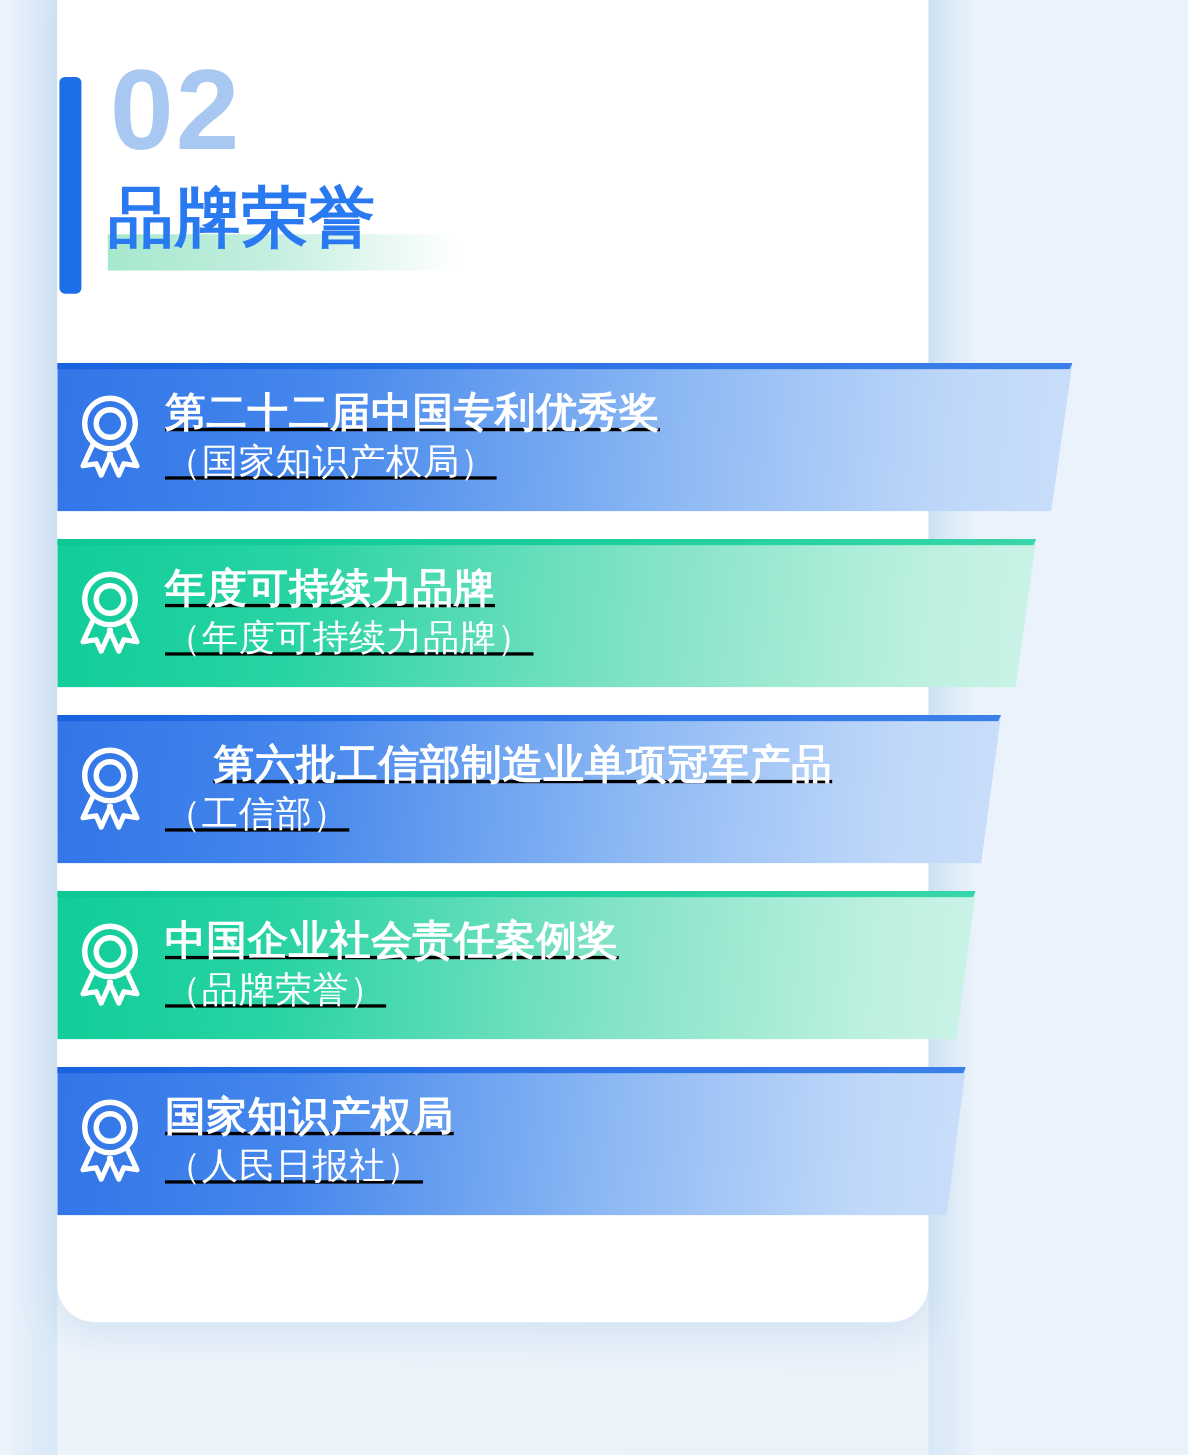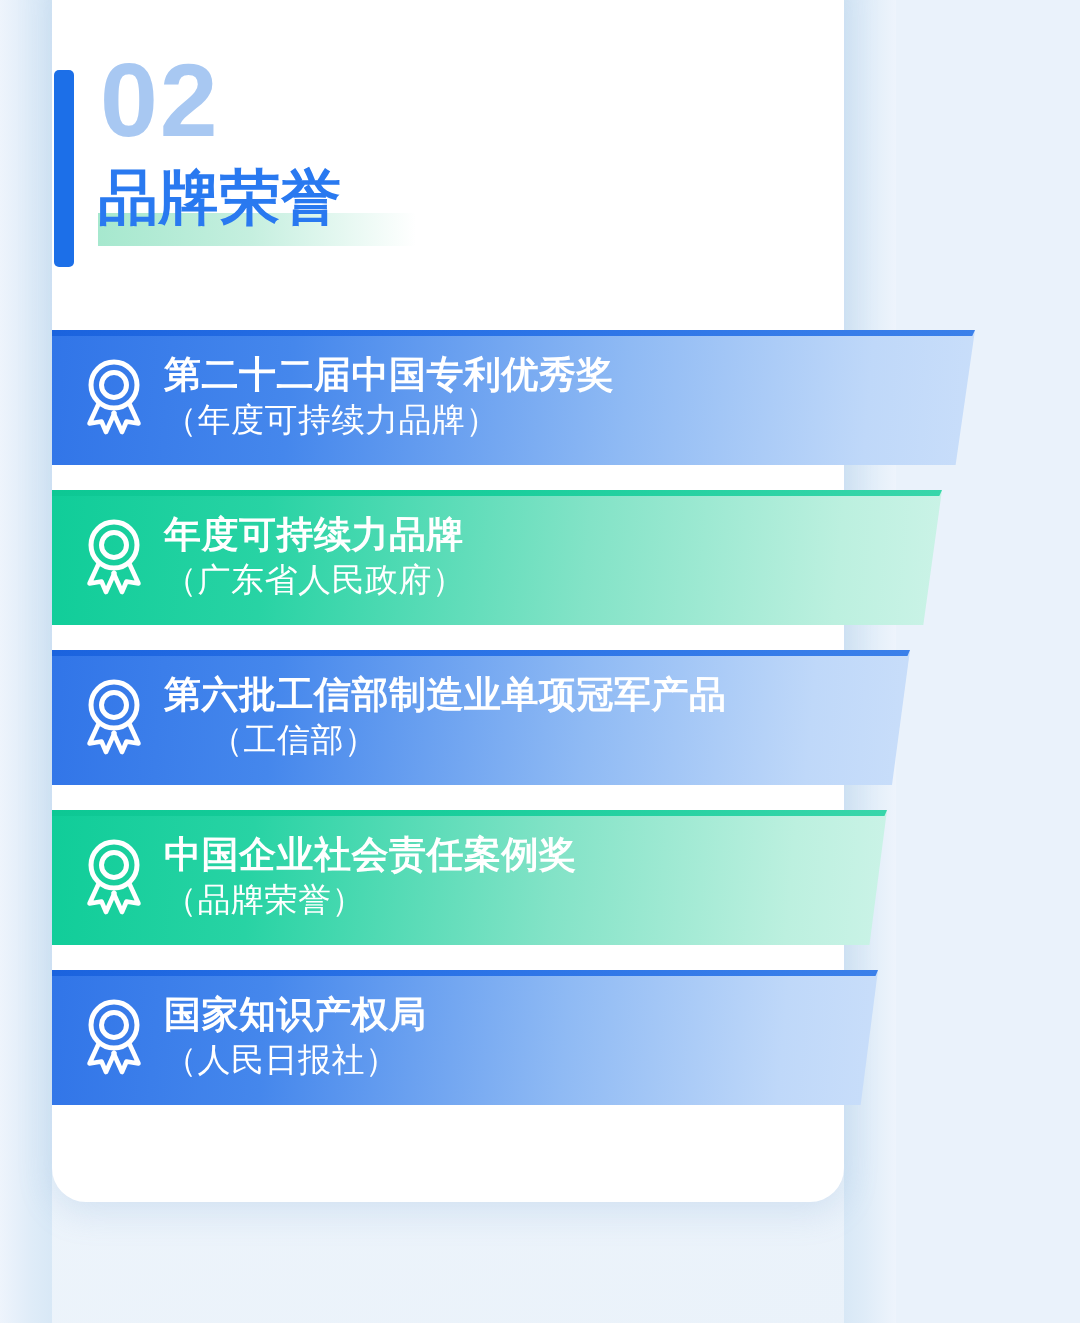--- a/index.html
+++ b/index.html
@@ -111,21 +111,22 @@
   .v-blue .award-stripe { background:linear-gradient(95deg,#1B63DE 0%,#2A72E6 45%,#3B80EA 100%); }
   
   .v-green .award-body   { background:linear-gradient(95deg,#10CD99 0%,#28D3A4 24%,#83E3C7 60%,#BCF0DF 88%,#CBF3E7 100%); }
   .v-green .award-stripe { background:linear-gradient(95deg,#0DC894 0%,#1ACE9C 50%,#38D6AA 100%); }
 
   .award-content {
     position:absolute;
     inset:0;
     display:flex;
     align-items:center;
-    padding-left:26px;
+    padding-left:12px;
+    text-decoration:underline;
   }
   .medal-icon {
     flex:0 0 auto;
     width:72px; height:88px;
     margin-right:14px;
     display:flex; align-items:center; justify-content:center;
   }
   .medal-icon svg { display:block; }
   .award-text { color:#ffffff; }
   .award-name {
@@ -180,65 +181,65 @@
         <svg width="66" height="82" viewBox="0 0 66 82" fill="none" aria-hidden="true">
           <path d="M33 4 L33 4" stroke="none"></path>
           <circle cx="33" cy="28" r="23" stroke="#ffffff" stroke-width="5" fill="none"></circle>
           <circle cx="33" cy="28" r="12.5" stroke="#ffffff" stroke-width="5" fill="none"></circle>
           <path d="M17.5 47 L8.5 66.5 L20.5 64.5 L25 75 L33.5 56" stroke="#ffffff" stroke-width="4.6" fill="none" stroke-linejoin="round" stroke-linecap="round"></path>
           <path d="M48.5 47 L57.5 66.5 L45.5 64.5 L41 75 L32.5 56" stroke="#ffffff" stroke-width="4.6" fill="none" stroke-linejoin="round" stroke-linecap="round"></path>
         </svg>
       </span>
       <span class="award-text">
         <span class="award-name" style="display: block;">第二十二届中国专利优秀奖</span>
+        <span class="award-issuer" style="display: block;">（国家知识产权局）</span>
+      </span>
+    </div>
+  </div>
+
+  <div class="award-row v-green w2">
+    <div class="award-shape">
+      <div class="award-body"></div>
+      <div class="award-stripe"></div>
+    </div>
+    <div class="award-content">
+      <span class="medal-icon">
+        <svg width="66" height="82" viewBox="0 0 66 82" fill="none" aria-hidden="true">
+          <path d="M33 4 L33 4" stroke="none"></path>
+          <circle cx="33" cy="28" r="23" stroke="#ffffff" stroke-width="5" fill="none"></circle>
+          <circle cx="33" cy="28" r="12.5" stroke="#ffffff" stroke-width="5" fill="none"></circle>
+          <path d="M17.5 47 L8.5 66.5 L20.5 64.5 L25 75 L33.5 56" stroke="#ffffff" stroke-width="4.6" fill="none" stroke-linejoin="round" stroke-linecap="round"></path>
+          <path d="M48.5 47 L57.5 66.5 L45.5 64.5 L41 75 L32.5 56" stroke="#ffffff" stroke-width="4.6" fill="none" stroke-linejoin="round" stroke-linecap="round"></path>
+        </svg>
+      </span>
+      <span class="award-text">
+        <span class="award-name" style="display: block;">年度可持续力品牌</span>
         <span class="award-issuer" style="display: block;">（年度可持续力品牌）</span>
       </span>
     </div>
   </div>
 
-  <div class="award-row v-green w2">
-    <div class="award-shape">
-      <div class="award-body"></div>
-      <div class="award-stripe"></div>
-    </div>
-    <div class="award-content">
-      <span class="medal-icon">
-        <svg width="66" height="82" viewBox="0 0 66 82" fill="none" aria-hidden="true">
-          <path d="M33 4 L33 4" stroke="none"></path>
-          <circle cx="33" cy="28" r="23" stroke="#ffffff" stroke-width="5" fill="none"></circle>
-          <circle cx="33" cy="28" r="12.5" stroke="#ffffff" stroke-width="5" fill="none"></circle>
-          <path d="M17.5 47 L8.5 66.5 L20.5 64.5 L25 75 L33.5 56" stroke="#ffffff" stroke-width="4.6" fill="none" stroke-linejoin="round" stroke-linecap="round"></path>
-          <path d="M48.5 47 L57.5 66.5 L45.5 64.5 L41 75 L32.5 56" stroke="#ffffff" stroke-width="4.6" fill="none" stroke-linejoin="round" stroke-linecap="round"></path>
-        </svg>
-      </span>
-      <span class="award-text">
-        <span class="award-name" style="display: block;">年度可持续力品牌</span>
-        <span class="award-issuer" style="display: block;">（广东省人民政府）</span>
-      </span>
-    </div>
-  </div>
-
   <div class="award-row v-blue w3">
     <div class="award-shape">
       <div class="award-body"></div>
       <div class="award-stripe"></div>
     </div>
     <div class="award-content">
       <span class="medal-icon">
         <svg width="66" height="82" viewBox="0 0 66 82" fill="none" aria-hidden="true">
           <path d="M33 4 L33 4" stroke="none"></path>
           <circle cx="33" cy="28" r="23" stroke="#ffffff" stroke-width="5" fill="none"></circle>
           <circle cx="33" cy="28" r="12.5" stroke="#ffffff" stroke-width="5" fill="none"></circle>
           <path d="M17.5 47 L8.5 66.5 L20.5 64.5 L25 75 L33.5 56" stroke="#ffffff" stroke-width="4.6" fill="none" stroke-linejoin="round" stroke-linecap="round"></path>
           <path d="M48.5 47 L57.5 66.5 L45.5 64.5 L41 75 L32.5 56" stroke="#ffffff" stroke-width="4.6" fill="none" stroke-linejoin="round" stroke-linecap="round"></path>
         </svg>
       </span>
       <span class="award-text">
-        <span class="award-name" style="display: block;">第六批工信部制造业单项冠军产品</span>
-        <span class="award-issuer" style="display: block; margin-left: 46px;">（工信部）</span>
+        <span class="award-name" style="display: block; margin-left: 44px;">第六批工信部制造业单项冠军产品</span>
+        <span class="award-issuer" style="display: block;">（工信部）</span>
       </span>
     </div>
   </div>
 
   <div class="award-row v-green w4">
     <div class="award-shape">
       <div class="award-body"></div>
       <div class="award-stripe"></div>
     </div>
     <div class="award-content">

